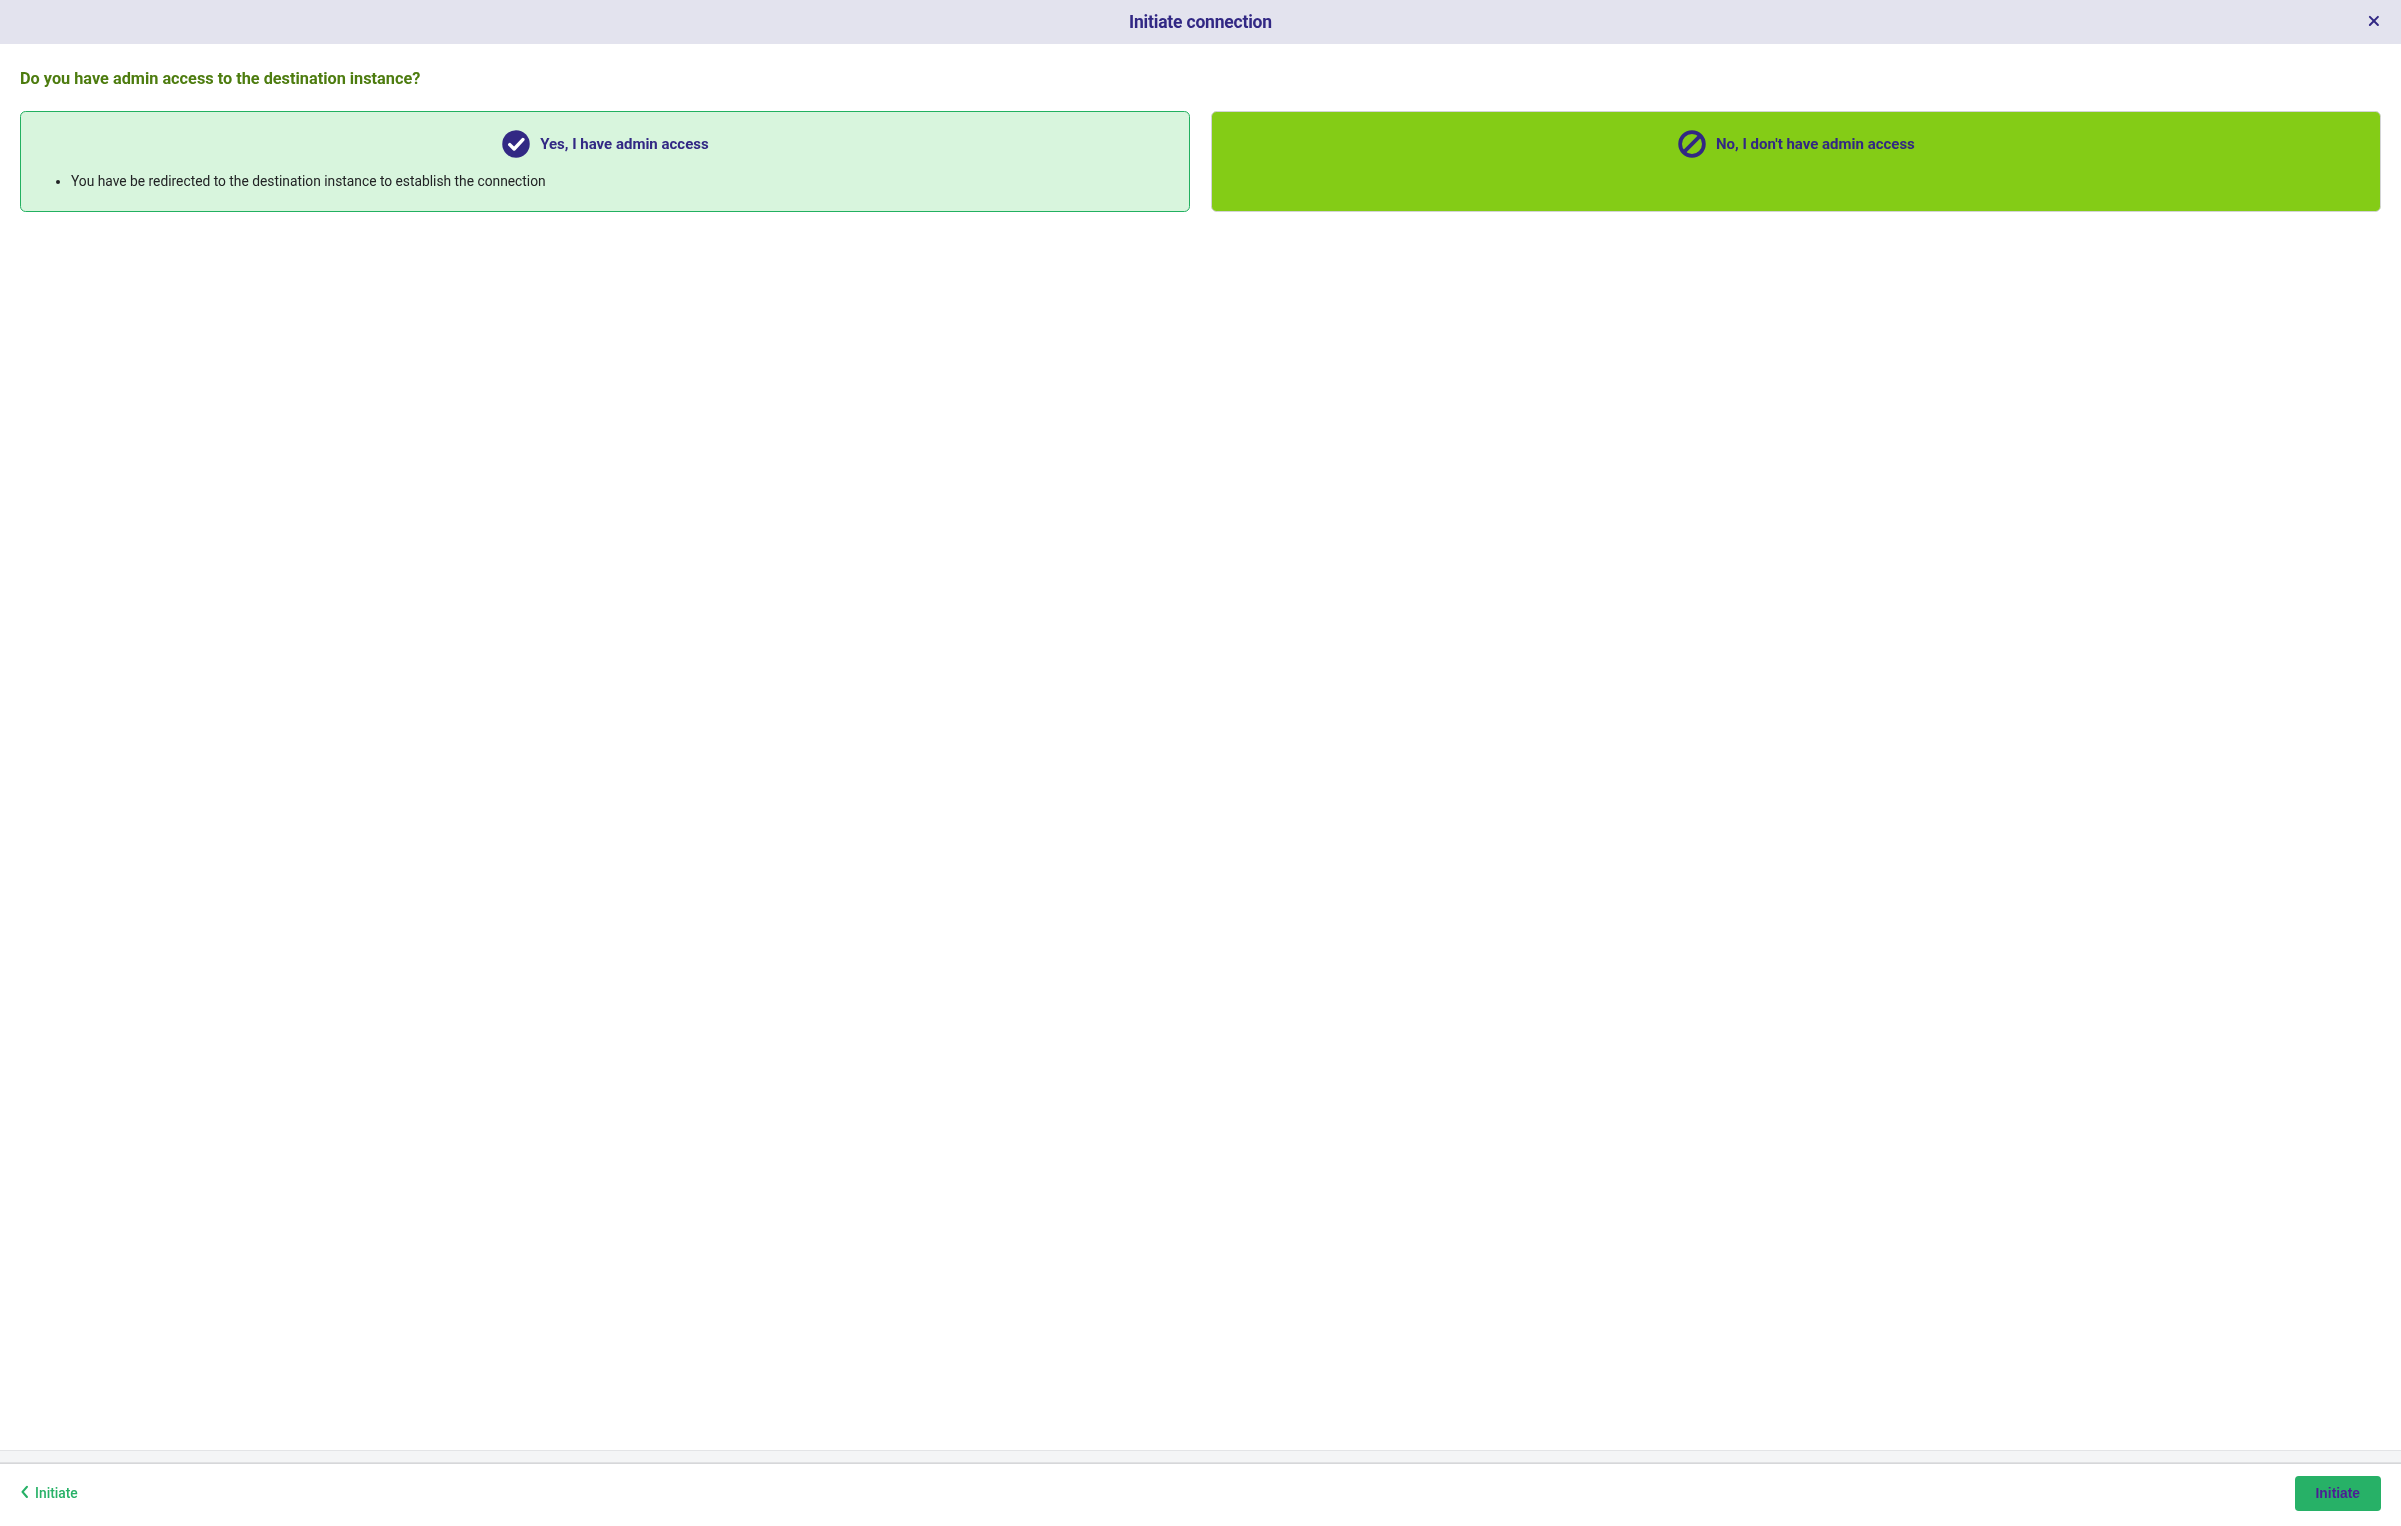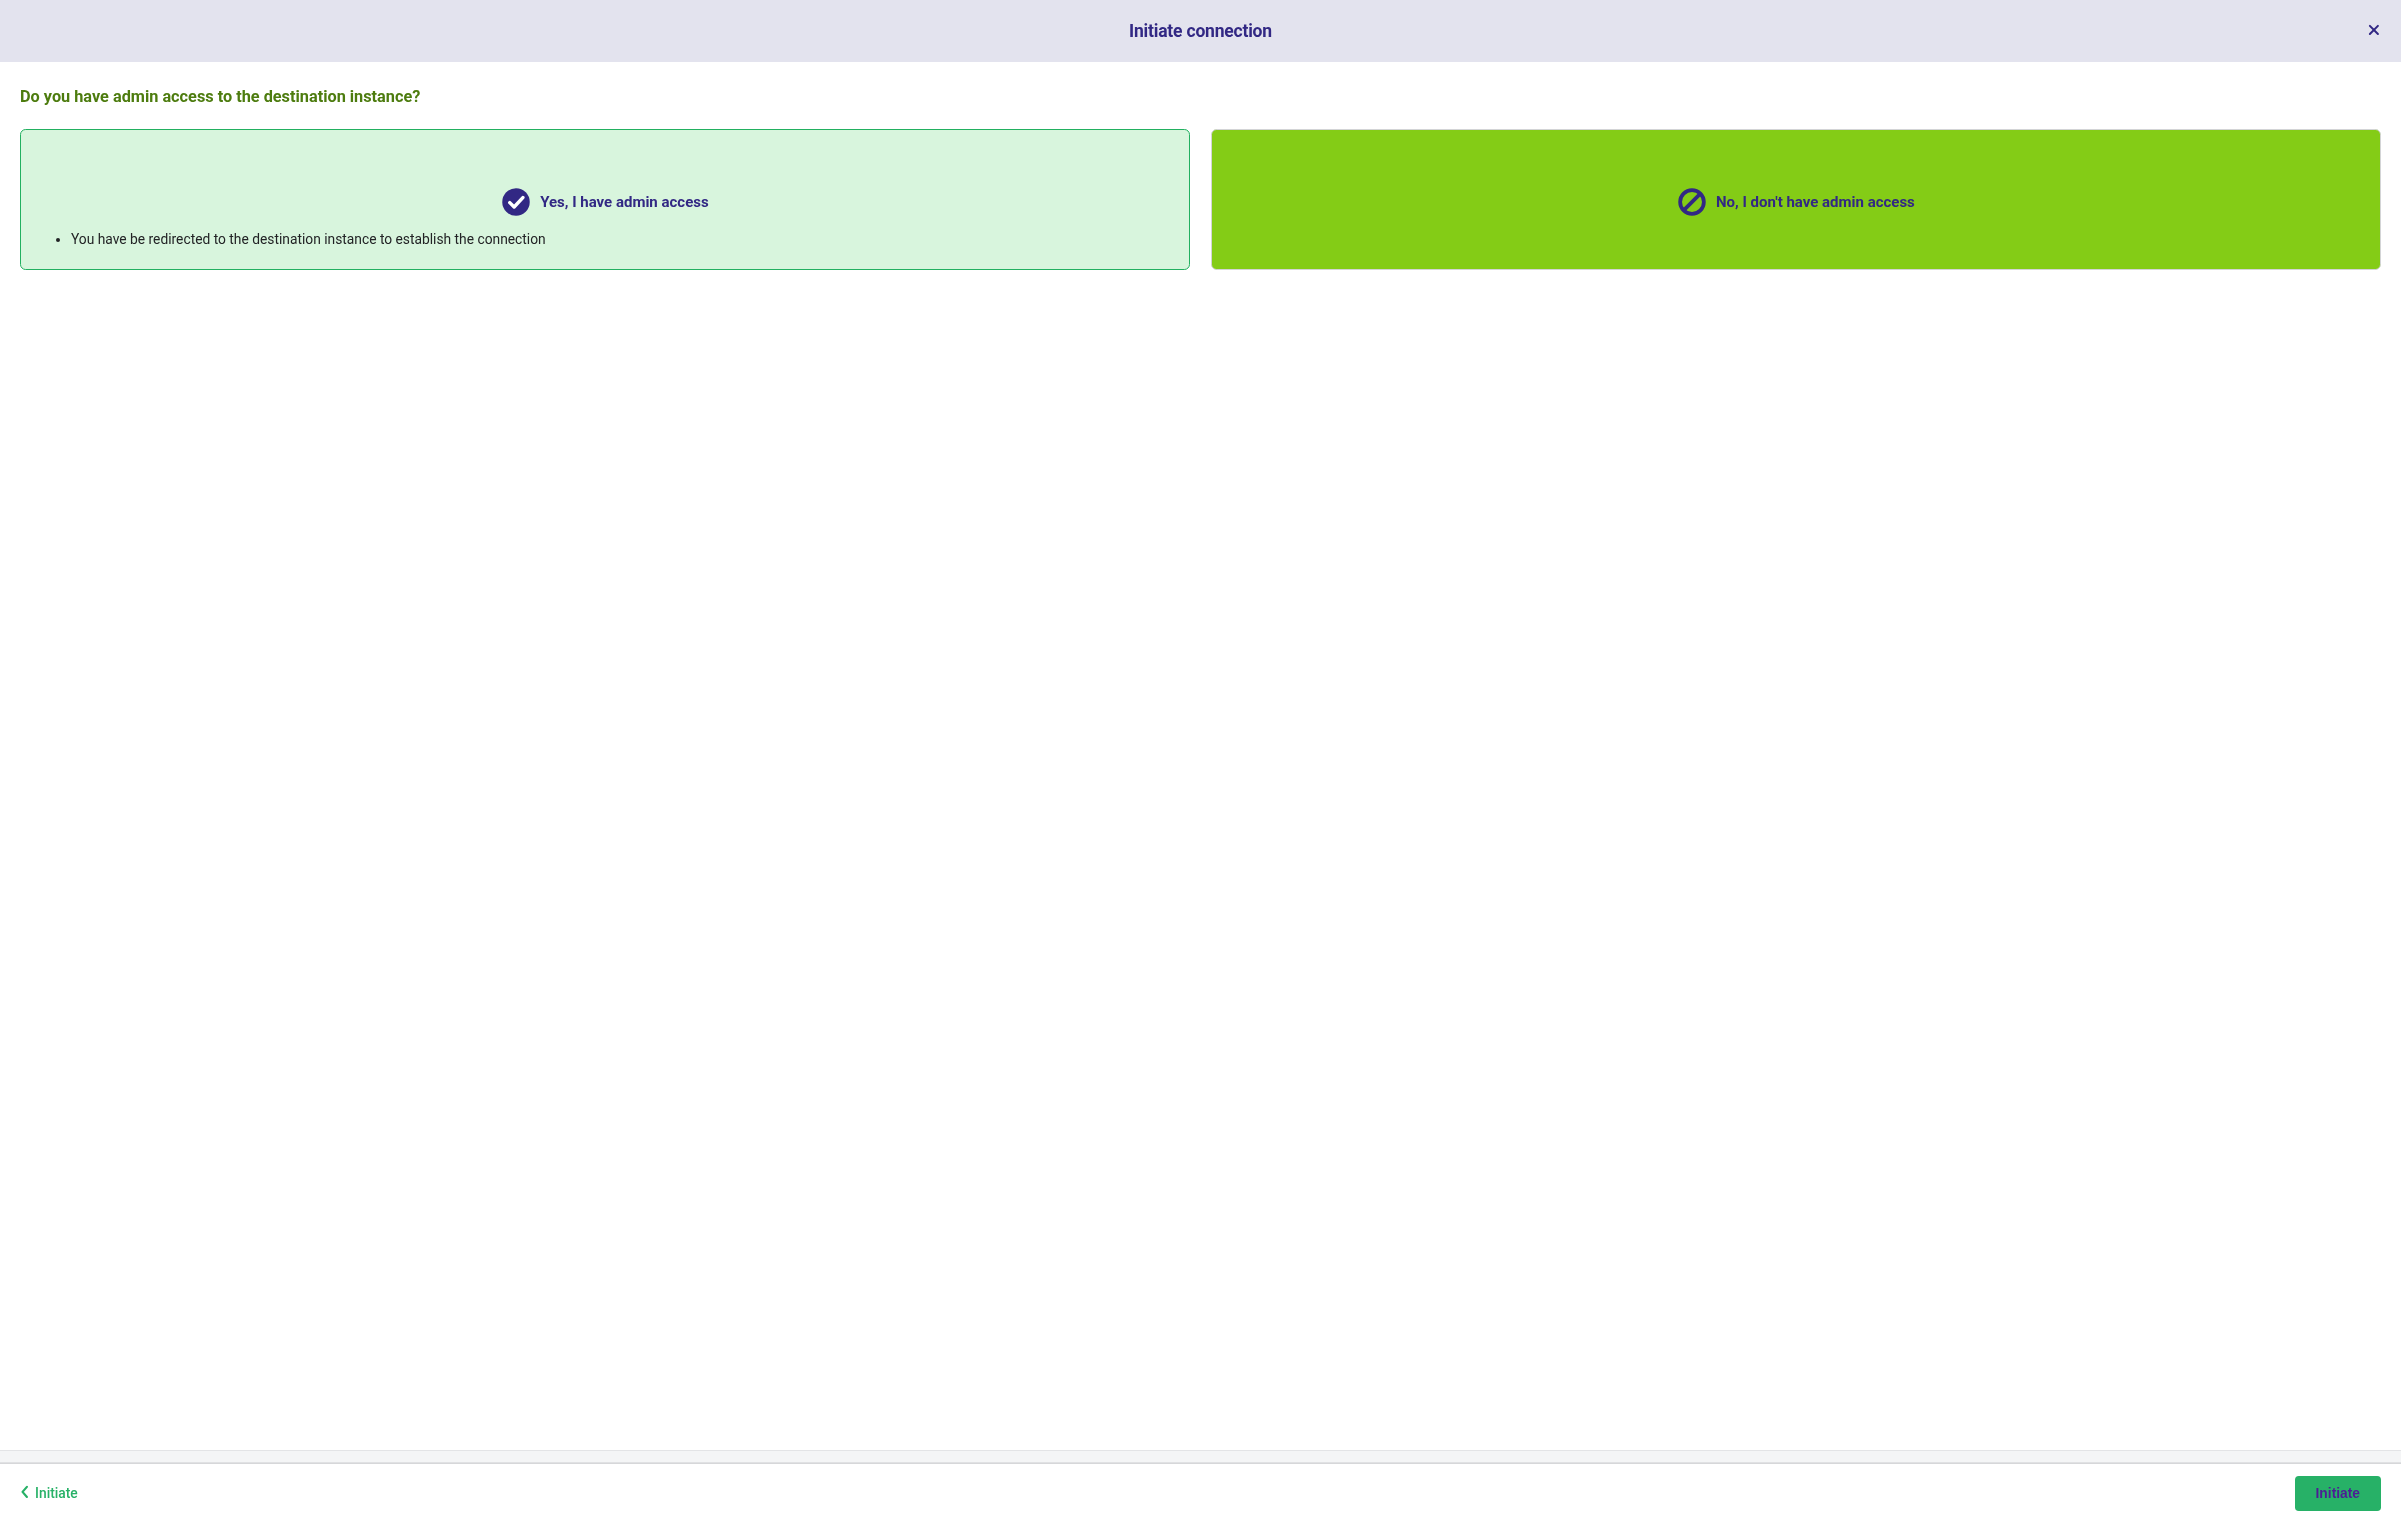--- a/index.html
+++ b/index.html
@@ -12,21 +12,21 @@
     min-height: 100vh;
   }
 
   
   .header {
     background: #e3e3ee;
     display: flex;
     align-items: center;
     justify-content: center;
     position: relative;
-    height: 62px;
+    height: 44px;
   }
   .header-title {
     color: #322884;
     font-size: 17.5px;
     font-weight: 700;
     letter-spacing: -0.2px;
   }
   .close-btn {
     position: absolute;
     right: 17.5px;
@@ -70,21 +70,20 @@
   .option-card.selected {
     border-color: #22b060;
     background: #d8f5dd;
   }
   .card-header {
     display: flex;
     align-items: center;
     justify-content: center;
     gap: 8.8px;
     margin-bottom: 12.5px;
-    margin-top: 40px;
   }
   .card-title {
     color: #322884;
     font-size: 15px;
     font-weight: 700;
   }
   .card-icon {
     width: 30px;
     height: 30px;
     flex-shrink: 0;

